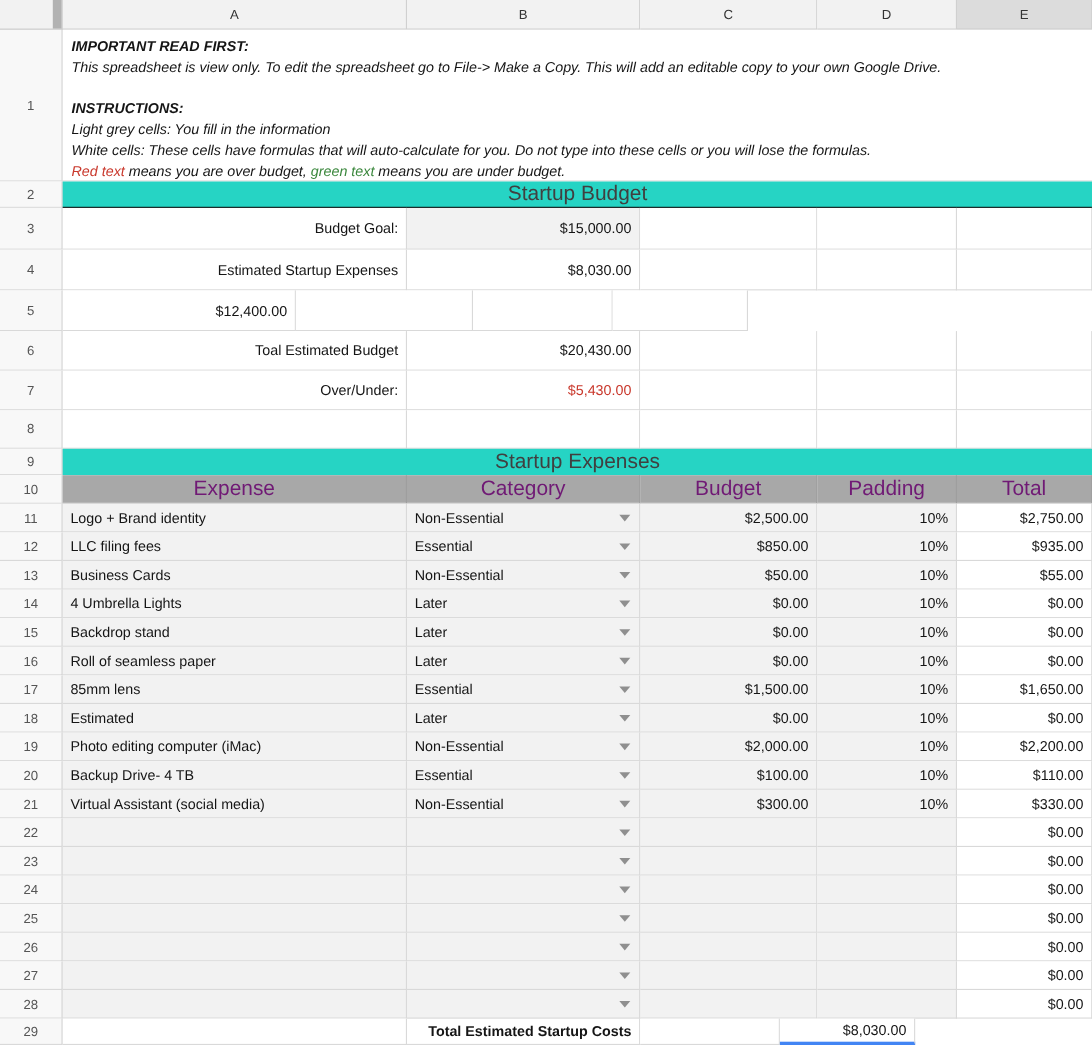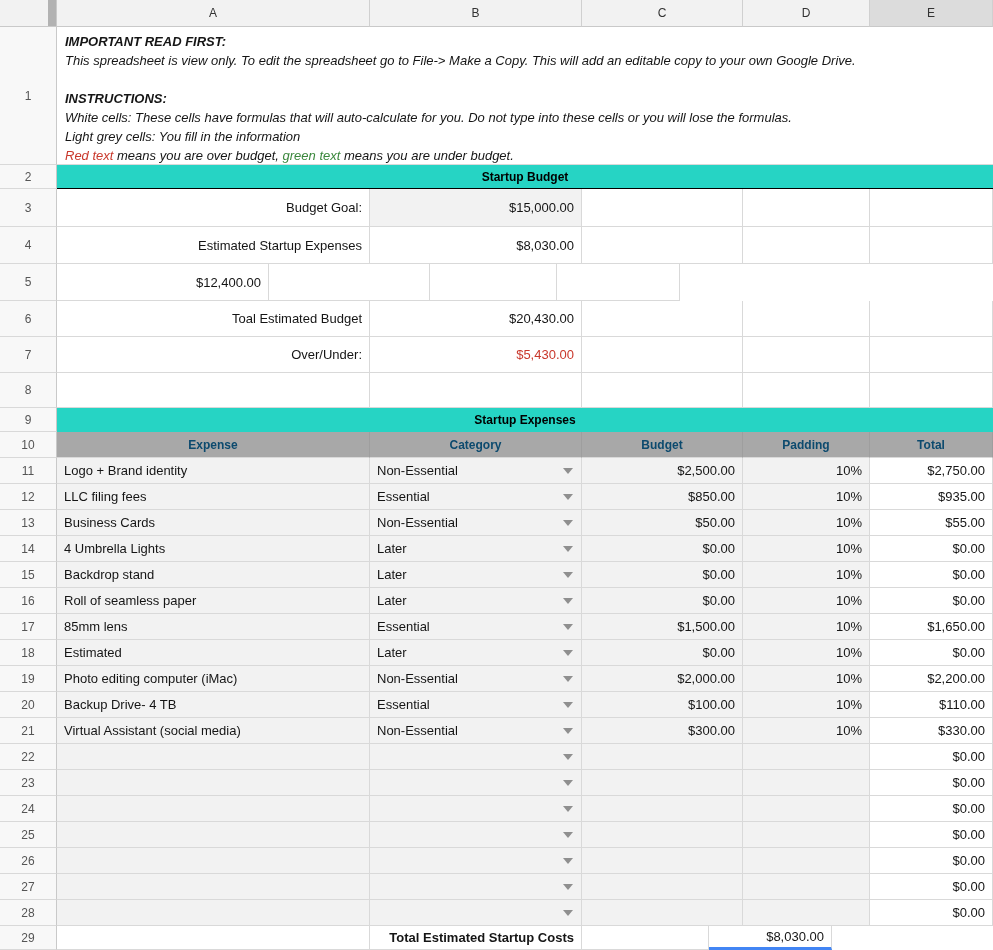--- a/index.html
+++ b/index.html
@@ -52,42 +52,42 @@
   .bold{font-weight:bold;}
   .spacer-line{height:19px;}
   .red-text{color:#c9382c;margin-top:23px;}
   .green-text{color:#3a873c;margin-top:24px;}
 
   
   .banner-row{height:24px;}
   .banner{
     width:936px;flex:0 0 936px;box-sizing:border-box;background:#26d4c4;
     display:flex;align-items:center;justify-content:center;
-    color:#000000;font-weight:bold;font-size:12px;
+    color:#404040;font-weight:normal;font-size:19px;
   }
   .banner.black-bottom{border-bottom:1px solid #000;}
 
   
   .budget-rows .row{height:37px;}
   .budget-rows .row:nth-child(1){height:38px;}
   .budget-rows .row:nth-child(4){height:36px;}
   .budget-rows .row:nth-child(5){height:36px;}
   .budget-rows .row:nth-child(1) .cb{background:#f2f2f2;}
   .budget-rows .row:nth-child(5) .cb{color:#c9382c;}
   .lbl{justify-content:flex-end;text-align:right;}
 
   
   .r8{height:35px;}
 
   
   .r10{height:26px;}
   .thead{
     box-sizing:border-box;background:#a8a8a8;border-right:1px solid #9e9e9e;
     border-bottom:1px solid #d9d9d9;display:flex;align-items:center;justify-content:center;
-    color:#0c4a6e;font-size:12px;font-weight:bold;
+    color:#701a75;font-size:19px;
   }
 
   
   .expense-rows .row{height:26px;}
   .ddcell{position:relative;padding-right:24px;}
   .dd{
     position:absolute;right:8px;top:50%;transform:translateY(-50%);
     width:0;height:0;border-left:5px solid transparent;border-right:5px solid transparent;
     border-top:6px solid #8f8f8f;
   }
@@ -113,22 +113,22 @@
     <div class="colhdr ce selected">E</div>
   </div>
 
   <div class="row r1">
     <div class="rh">1</div>
     <div class="merged">
       <div class="bold">IMPORTANT READ FIRST:</div>
       <div>This spreadsheet is view only. To edit the spreadsheet go to File-&gt; Make a Copy. This will add an editable copy to your own Google Drive.</div>
       <div class="spacer-line"></div>
       <div class="bold">INSTRUCTIONS:</div>
+      <div>Light grey cells: You fill in the information</div>
       <div>White cells: These cells have formulas that will auto-calculate for you. Do not type into these cells or you will lose the formulas.</div>
-      <div>Light grey cells: You fill in the information</div>
       <div><span class="red-text">Red text</span><span> means you are over budget, </span><span class="green-text">green text</span><span> means you are under budget.</span></div>
     </div>
   </div>
 
   <div class="row banner-row">
     <div class="rh">2</div>
     <div class="banner black-bottom">Startup Budget</div>
   </div>
 
   <div class="budget-rows">

